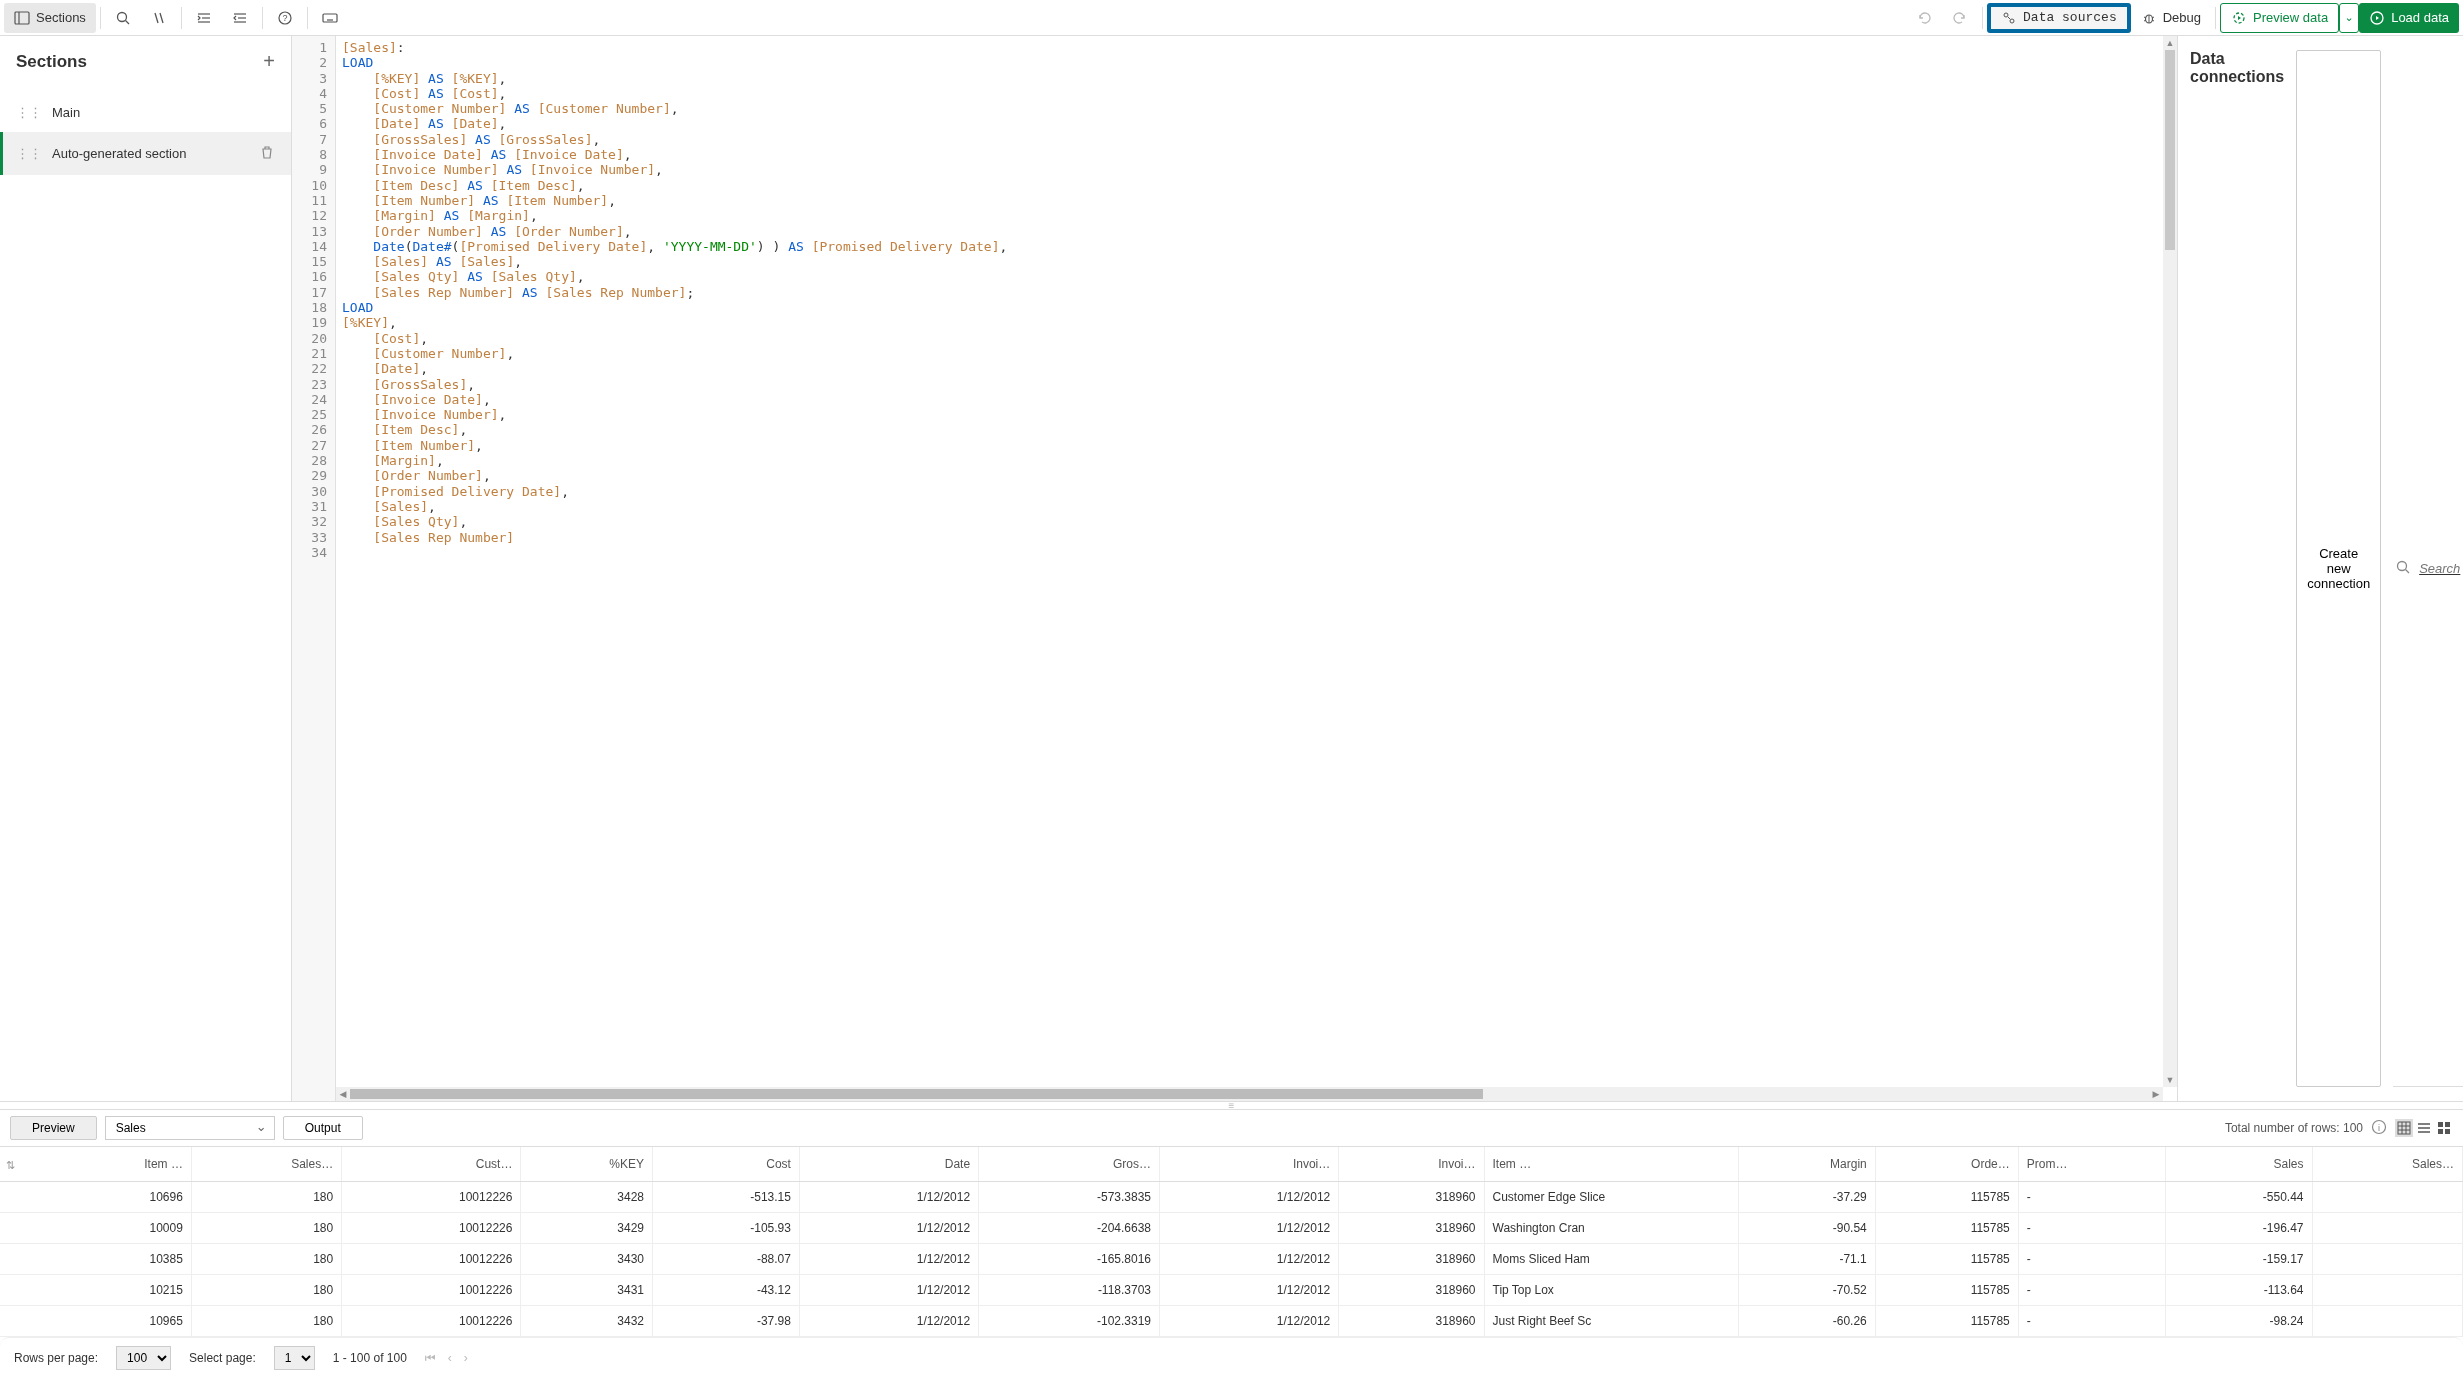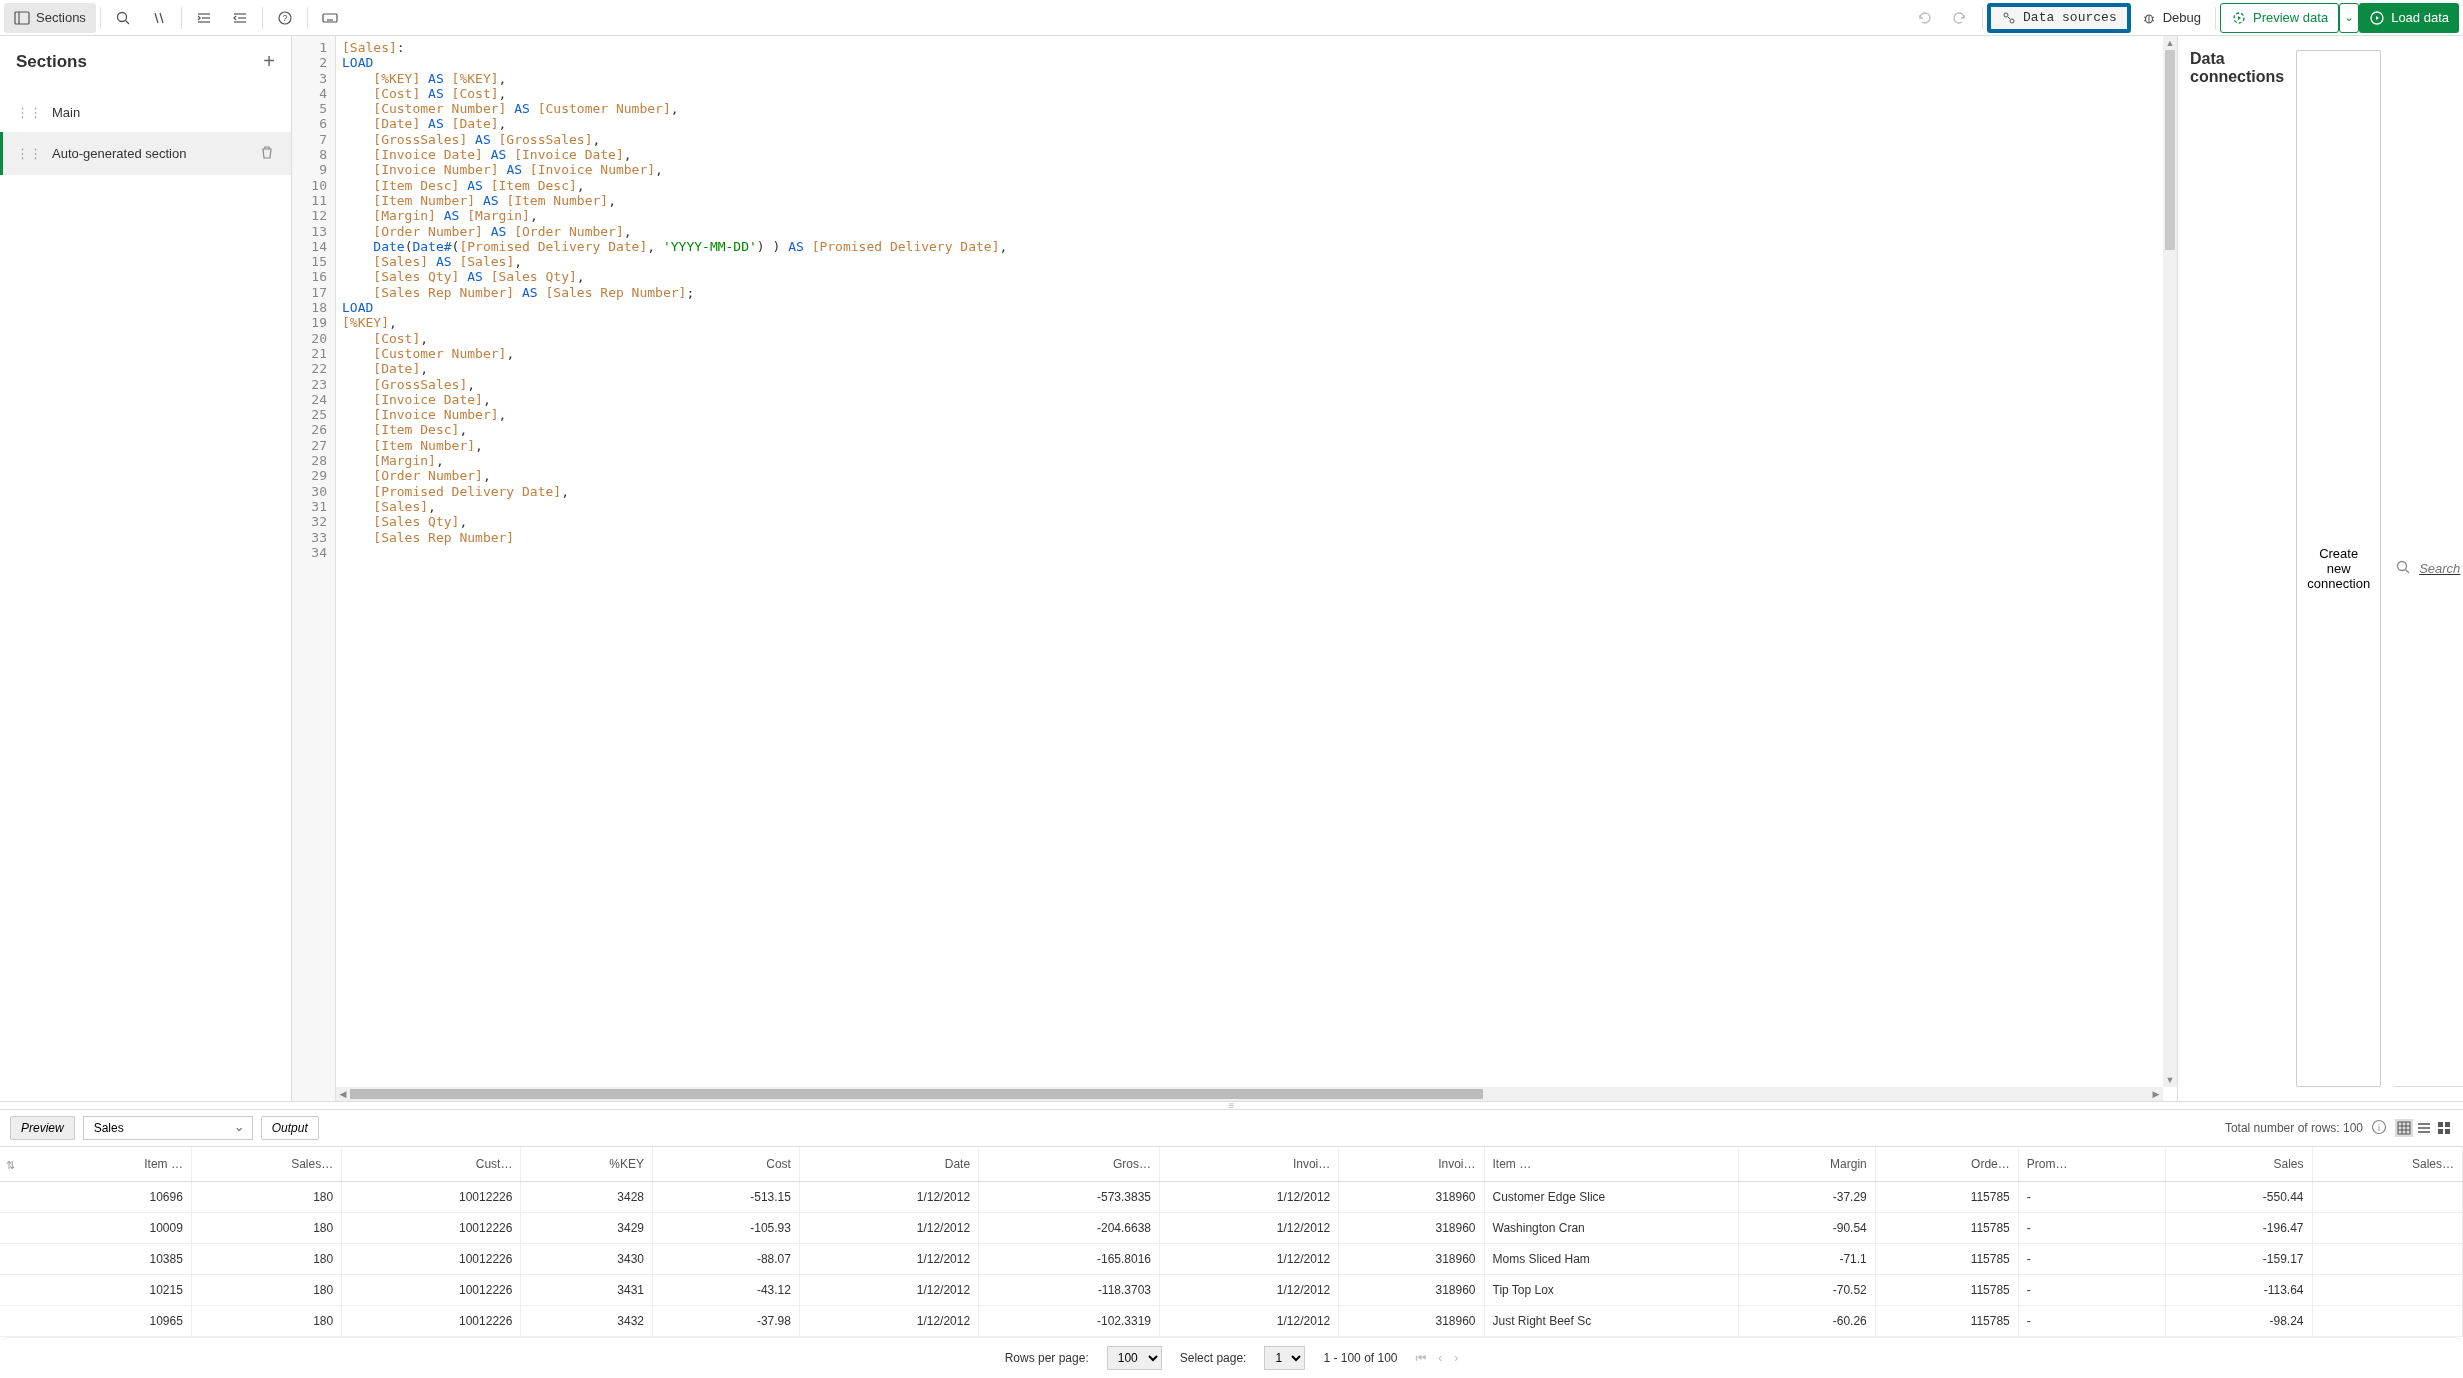--- a/index.html
+++ b/index.html
@@ -40,38 +40,38 @@
 .rp-search { display: flex; align-items: center; gap: 8px; border-bottom: 1px solid #ddd; padding: 6px 2px; text-decoration: underline; }
 .rp-search input { border: none; outline: none; flex: 1; font-size: 13px; font-style: italic; color: #999; }
 .rp-attached { display: flex; align-items: center; gap: 10px; padding: 6px 2px; border-bottom: 1px solid #eee; }
 .rp-folder { font-size: 13px; color: #555; padding: 2px; }
 .rp-actions { display: flex; gap: 16px; padding: 6px 2px; color: #888; }
 .rp-actions span { cursor: pointer; }
 .splitter-h { height: 8px; background: #fff; display: flex; align-items: center; justify-content: center; cursor: row-resize; border-top: 1px solid #ddd; }
 .splitter-h::after { content: "≡"; color: #bbb; font-size: 10px; }
 .bottom { display: flex; flex-direction: column; border-top: 1px solid #ddd; }
 .btm-tabs { display: flex; align-items: center; gap: 8px; padding: 6px 10px; border-bottom: 1px solid #ddd; }
-.btm-tab { border: 1px solid #ccc; padding: 4px 10px; font-size: 12px; cursor: pointer; background: #fff; border-radius: 2px; font-style: italic; }
+.btm-tab { border: 1px solid #ccc; padding: 4px 21px; font-size: 12px; cursor: pointer; background: #fff; border-radius: 2px; }
 .btm-tab.active { background: #eee; }
 .btm-select { border: 1px solid #ccc; padding: 4px 24px 4px 10px; font-size: 12px; width: 170px; background: #fff; appearance: none; position: relative; }
 .select-wrap { position: relative; display: inline-block; }
 .select-wrap::after { content: "⌄"; position: absolute; right: 8px; top: 3px; color: #666; pointer-events: none; }
 .btm-spacer { flex: 1; }
 .btm-total { font-size: 12px; color: #555; display: flex; align-items: center; gap: 8px; }
 .view-icons { display: flex; gap: 2px; }
 .view-icons span { width: 18px; height: 18px; display: inline-flex; align-items: center; justify-content: center; cursor: pointer; }
 .view-icons span.active { background: #ddd; }
 .grid { overflow: auto; }
 table { border-collapse: collapse; width: 100%; font-size: 12px; }
 th { text-align: right; padding: 10px 8px; border-bottom: 1px solid #ddd; border-right: 1px solid #eee; background: #fff; font-weight: 400; color: #555; white-space: nowrap; overflow: hidden; text-overflow: ellipsis; max-width: 100px; }
 th:first-child { padding-left: 28px; position: relative; }
 th.left, td.left { text-align: left; }
 td { text-align: right; padding: 8px 8px; border-bottom: 1px solid #eee; border-right: 1px solid #eee; white-space: nowrap; overflow: hidden; text-overflow: ellipsis; max-width: 100px; }
 .sort-icon { position: absolute; left: 6px; top: 12px; color: #999; font-size: 11px; }
-.pager { display: flex; align-items: center; justify-content: center; gap: 18px; padding: 8px 14px; font-size: 12px; border-top: 1px solid #eee; border-radius: 9px; }
+.pager { display: flex; align-items: center; justify-content: flex-start; gap: 18px; padding: 8px 14px; font-size: 12px; border-top: 1px solid #eee; border-radius: 9px; }
 .pager select { border: 1px solid #ccc; padding: 3px 6px; font-size: 12px; }
 .pager-btns { display: flex; gap: 12px; color: #bbb; }
 .pager-btns span { cursor: pointer; }
 .scrollbar-v { position: absolute; right: 0; top: 0; bottom: 14px; width: 14px; background: #f0f0f0; }
 .scrollbar-v .thumb { position: absolute; left: 2px; right: 2px; top: 14px; height: 200px; background: #c8c8c8; }
 .scrollbar-v .arr { position: absolute; left: 0; right: 0; height: 14px; text-align: center; font-size: 9px; color: #888; line-height: 14px; }
 .scrollbar-v .arr.up { top: 0; }
 .scrollbar-v .arr.down { bottom: 0; }
 .scrollbar-h { position: absolute; bottom: 0; left: 44px; right: 14px; height: 14px; background: #f0f0f0; }
 .scrollbar-h .thumb { position: absolute; top: 2px; bottom: 2px; left: 14px; width: 62%; background: #bbb; }

